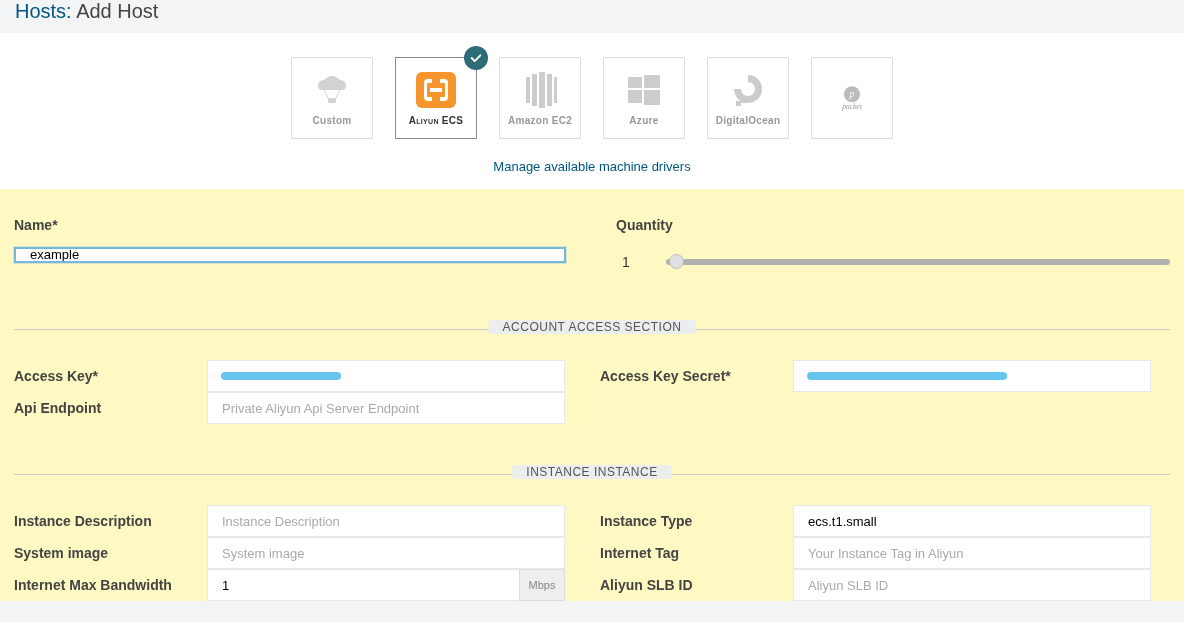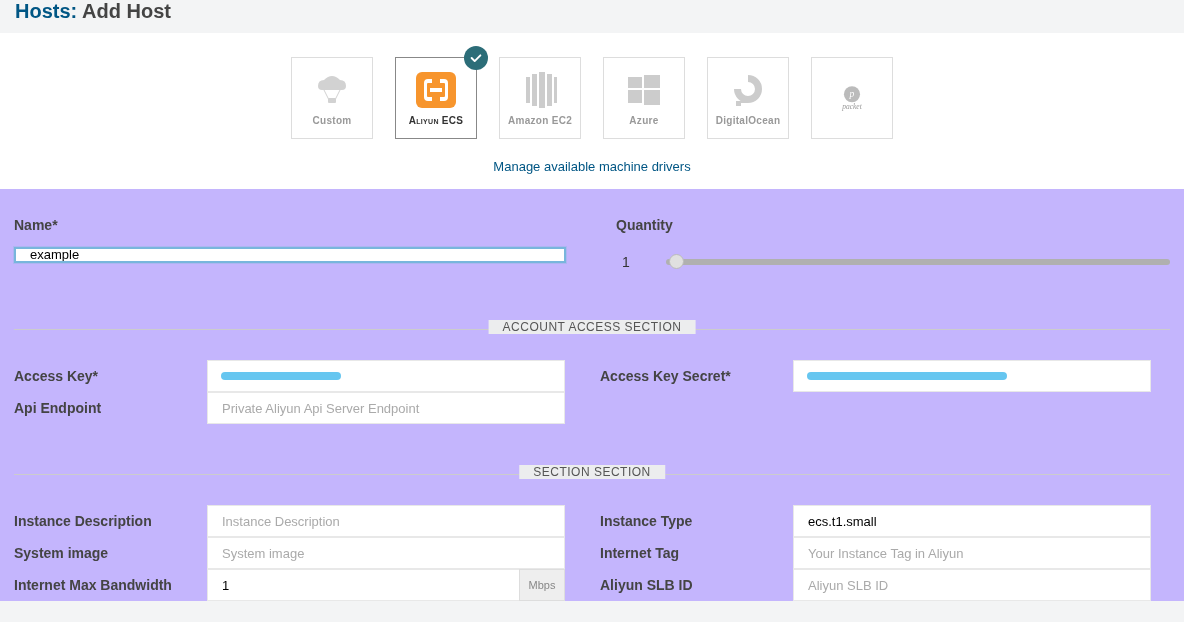--- a/index.html
+++ b/index.html
@@ -1,36 +1,36 @@
 <!DOCTYPE html>
 <html><head>
 <meta charset="utf-8">
 <style>
 * { box-sizing: border-box; margin: 0; padding: 0; }
 body { font-family: -apple-system, BlinkMacSystemFont, "Segoe UI", Helvetica, Arial, sans-serif; background: #f3f4f5; width: 1184px; height: 622px; overflow: hidden; color: #333; }
 
 .header { padding: 0 15px 10px 15px; }
-.header-title { font-size: 20px; font-weight: 700; }
+.header-title { font-size: 20px; font-weight: 400; }
 .header-title .hosts { color: #005684; }
 .header-title .add { color: #444; }
 
 .panel-white { background: #fff; padding: 24px 0 14px 0; }
 .provider-row { display: flex; justify-content: center; gap: 22px; }
 .provider-card { width: 82px; height: 82px; border: 1px solid #ddd; display: flex; flex-direction: column; align-items: center; justify-content: center; gap: 6px; position: relative; cursor: pointer; }
 .provider-card.selected { border: 1px solid #888; }
 .check-badge { position: absolute; top: -12px; right: -12px; width: 24px; height: 24px; background: #2c6d78; border-radius: 50%; display: flex; align-items: center; justify-content: center; }
 .check-badge svg { width: 14px; height: 14px; }
 .provider-icon { width: 44px; height: 38px; display: flex; align-items: center; justify-content: center; }
 .provider-label { font-size: 10px; color: #999; font-weight: 600; letter-spacing: 0.3px; text-align: right; }
 .provider-card.selected .provider-label { color: #333; font-variant: small-caps; }
 
 .manage-link { text-align: center; margin-top: 18px; }
 .manage-link a { color: #005684; font-size: 13px; text-decoration: none; }
 
-.form-area { background: #c4b5fd; padding: 28px 14px 0 14px; }
+.form-area { background: #fef9c3; padding: 28px 14px 0 14px; }
 .form-row { display: flex; gap: 50px; margin-bottom: 10px; }
 .col-left { width: 552px; }
 .col-right { flex: 1; }
 .field-label { font-size: 14px; font-weight: 600; color: #444; margin-bottom: 12px; display: block; }
 
 .text-input { width: 100%; height: 16px; border: 1px solid #ddd; padding: 0 14px; font-size: 13px; background: #fff; outline: none; }
 .text-input.focused { border: 2px solid #78b6dc; box-shadow: 0 0 0 1px rgba(120,182,220,0.3); }
 .text-input::placeholder { color: #aaa; }
 
 .slider-row { display: flex; align-items: center; gap: 30px; height: 34px; }
@@ -194,21 +194,21 @@
       <div class="inline-label">Api Endpoint</div>
       <div class="inline-input-wrap">
         <input class="inline-input" placeholder="Private Aliyun Api Server Endpoint" style="">
       </div>
     </div>
     <div class="inline-block"></div>
   </div>
 
   <div class="section-divider">
     <div class="line"></div>
-    <div class="lbl">SECTION SECTION</div>
+    <div class="lbl">INSTANCE INSTANCE</div>
   </div>
 
   <div class="two-col-inline">
     <div class="inline-block">
       <div class="inline-label">Instance Description</div>
       <div class="inline-input-wrap">
         <input class="inline-input" placeholder="Instance Description" style="">
       </div>
     </div>
     <div class="inline-block">

